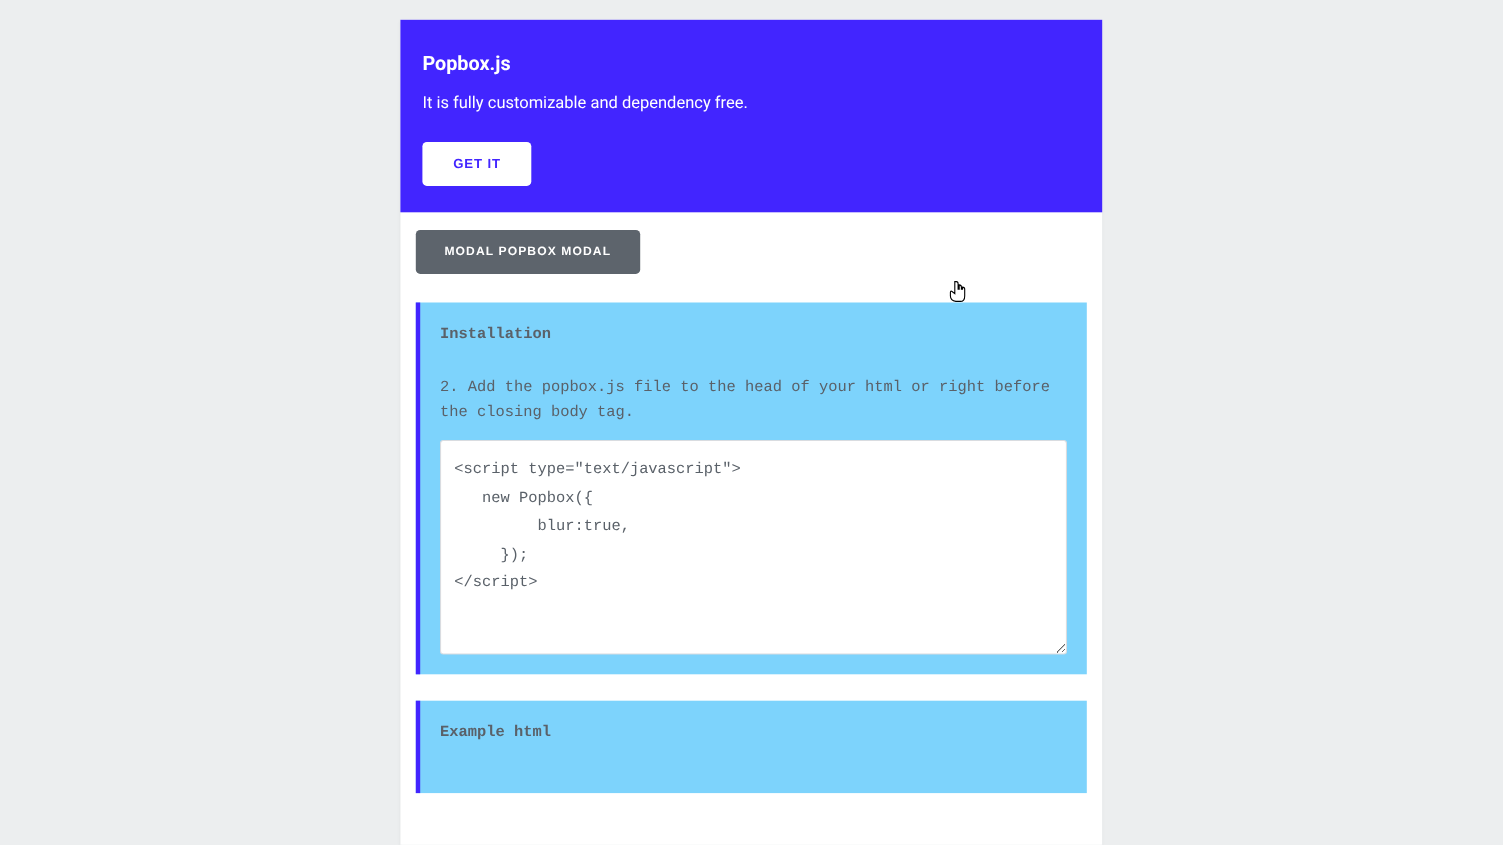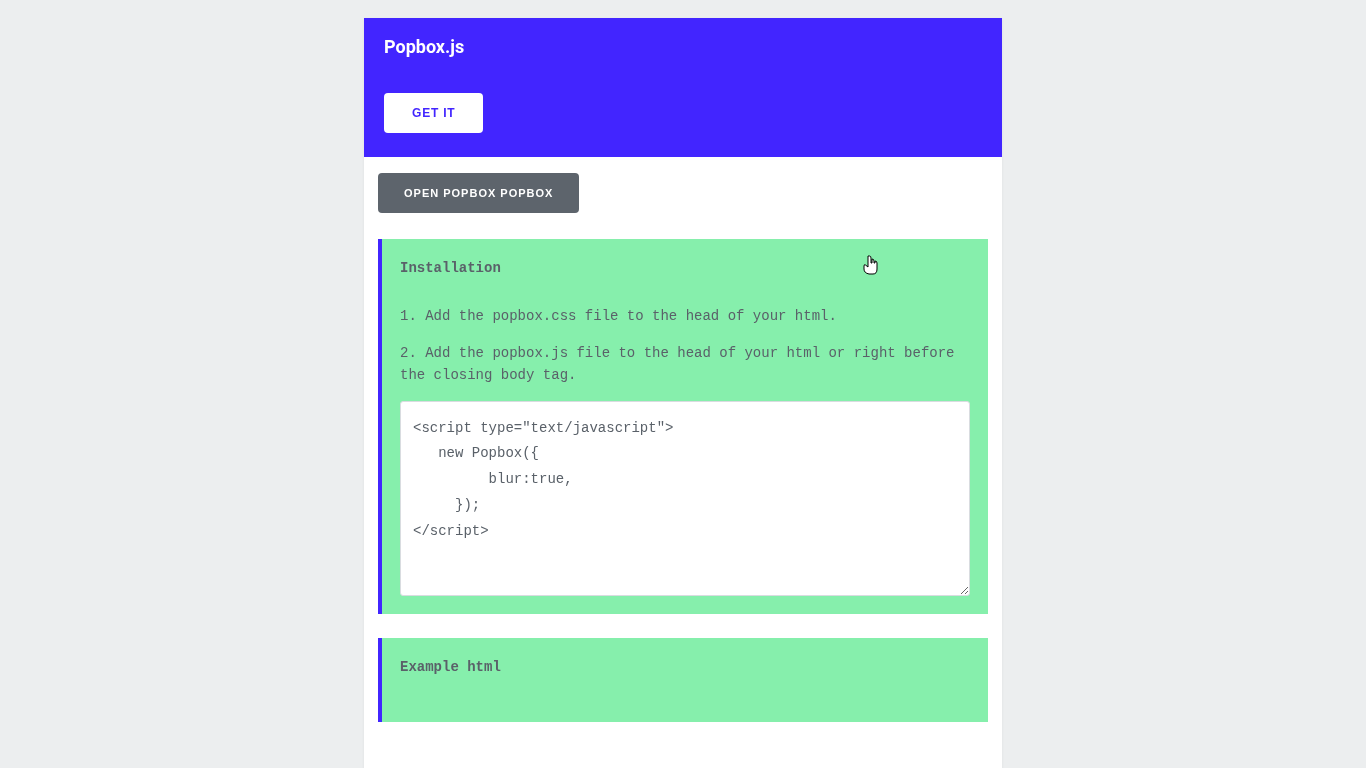--- a/index.html
+++ b/index.html
@@ -15,21 +15,21 @@
 }
 .page-card {
   width: 638px;
   margin: 18px auto 40px auto;
   background: #ffffff;
   box-shadow: 0 1px 3px rgba(0,0,0,0.06);
 }
 .hero {
   background: #4225ff;
   color: #ffffff;
-  padding: 18px 20px 24px 20px;
+  padding: 30px 20px 24px 20px;
 }
 .hero h1 {
   font-size: 18px;
   font-weight: 700;
   margin-bottom: 14px;
 }
 .hero p {
   font-size: 15px;
   line-height: 1.45;
   margin-bottom: 2px;
@@ -58,21 +58,21 @@
   font-size: 11px;
   letter-spacing: 1px;
   padding: 14px 26px;
   border: none;
   border-radius: 4px;
   cursor: pointer;
   margin-bottom: 26px;
 }
 .section {
   border-left: 4px solid #4225ff;
-  background: #86efac;
+  background: #7dd3fc;
   padding: 18px 18px 18px 18px;
   margin-bottom: 24px;
   font-family: SFMono-Regular, Menlo, Consolas, "Liberation Mono", monospace;
   color: #5a6169;
   font-size: 14px;
   line-height: 1.6;
 }
 .section-title {
   font-weight: 700;
   margin-bottom: 26px;
@@ -110,29 +110,29 @@
 ::-webkit-scrollbar-thumb { background: #c4c6c9; border-radius: 2px; }
 </style>
 </head>
 <body>
 
 <div class="relwrap">
   <div class="page-card">
 
     <div class="hero">
       <h1>Popbox.js</h1>
+      <p>It is fully customizable and dependency free.</p>
       <button class="get-it">GET IT</button>
     </div>
 
     <div class="content">
-      <button class="open-btn">OPEN POPBOX POPBOX</button>
+      <button class="open-btn">MODAL POPBOX MODAL</button>
 
       <div class="section">
         <div class="section-title">Installation</div>
-        <div class="step">1. Add the popbox.css file to the head of your html.</div>
         <div class="step">2. Add the popbox.js file to the head of your html or right before the closing body tag.</div>
         <div class="code-box">&lt;script type="text/javascript"&gt;
    new Popbox({
          blur:true,
      });
 &lt;/script&gt;</div>
       </div>
 
       <div class="section">
         <div class="section-title">Example html</div>

